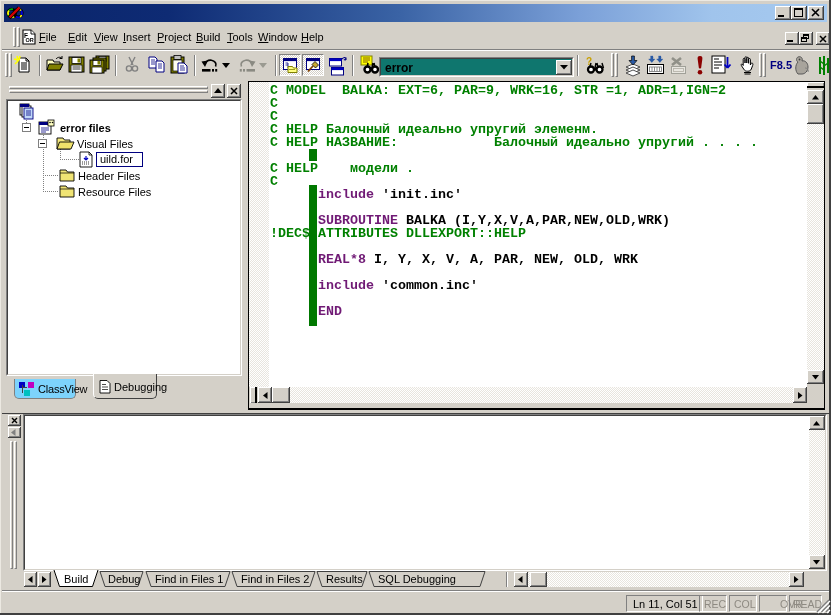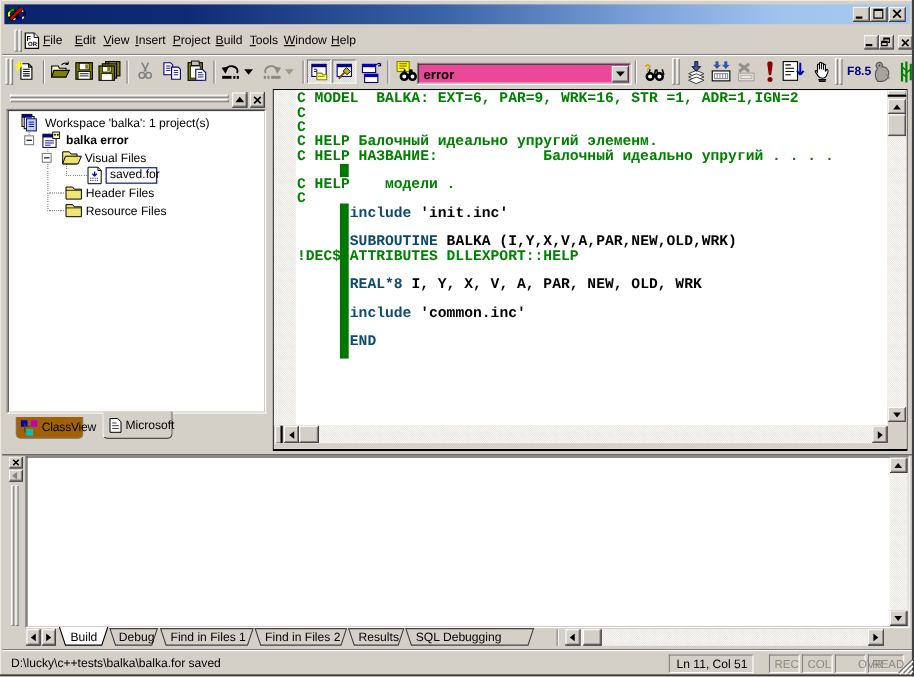--- a/index.html
+++ b/index.html
@@ -7,21 +7,21 @@
 body{position:relative;background:#d4d0c8;font-family:"Liberation Sans",sans-serif;font-size:11px;color:#000}
 .abs{position:absolute}
 .btn{position:absolute;background:#d4d0c8;box-shadow:inset -1px -1px 0 #404040,inset 1px 1px 0 #fff,inset -2px -2px 0 #808080}
 .sunkbox{position:absolute;border:1px solid;border-color:#808080 #fff #fff #808080}
 .dither{background-color:#d4d0c8;background-image:linear-gradient(45deg,#fff 25%,transparent 25%,transparent 75%,#fff 75%),linear-gradient(45deg,#fff 25%,transparent 25%,transparent 75%,#fff 75%);background-size:2px 2px;background-position:0 0,1px 1px}
 .vgrip{position:absolute;width:3px;border:1px solid;border-color:#fff #808080 #808080 #fff;background:#d4d0c8}
 .hgrip{position:absolute;height:3px;border:1px solid;border-color:#fff #808080 #808080 #fff;background:#d4d0c8}
 .vsep{position:absolute;width:2px;border-left:1px solid #808080;border-right:1px solid #fff}
 svg{position:absolute;overflow:visible}
 .mono{font-family:"Liberation Mono",monospace}
-.g{color:#008000}.b{color:#0c4a6e}
+.g{color:#008000}.b{color:#701a75}
 </style>
 </head>
 <body>
 
 <div class="abs" style="left:0;top:0;width:831px;height:1px;background:#ece9e2"></div>
 <div class="abs" style="left:0;top:0;width:1px;height:615px;background:#ece9e2"></div>
 <div class="abs" style="left:829px;top:0;width:2px;height:615px;background:#404040"></div>
 <div class="abs" style="left:0;top:613px;width:831px;height:2px;background:#404040"></div>
 
 <div class="abs" id="titlebar" style="left:4px;top:4px;width:823px;height:18px;background:linear-gradient(to right,#0a246a 0%,#0e2b74 20%,#3a63a5 48%,#7ba0d8 70%,#a0c4ec 86%,#a6caf0 100%)">
@@ -202,21 +202,21 @@
   <svg style="left:356px;top:4px" width="21" height="21" viewBox="0 0 21 21">
     <rect x="1" y="1" width="11" height="9" fill="#ffff00" stroke="#808000"></rect>
     <path d="M3 3 H10 M3 5 H10 M3 7 H8" stroke="#806000" stroke-width="1"></path>
     <path d="M8 8 L7 13 M13 8 L12 13 M14 8 L15 13" stroke="#000" stroke-width="1.6"></path>
     <circle cx="7.5" cy="14.5" r="3" fill="#fff" stroke="#000" stroke-width="2.4"></circle>
     <circle cx="15" cy="14.5" r="3" fill="#fff" stroke="#000" stroke-width="2.4"></circle>
     <rect x="10" y="12.5" width="2.8" height="3" fill="#000"></rect>
   </svg>
 
   <div class="abs" style="left:375px;top:6px;width:195px;height:20px;border:1px solid;border-color:#808080 #fff #fff #808080;background:#fff">
-    <div class="abs" style="left:0;top:0;width:193px;height:18px;border:1px solid;border-color:#404040 #d4d0c8 #d4d0c8 #404040;background:#ec4899">
+    <div class="abs" style="left:0;top:0;width:193px;height:18px;border:1px solid;border-color:#404040 #d4d0c8 #d4d0c8 #404040;background:#0f766e">
       <div class="abs" style="left:4px;top:1px;font-size:12px;font-weight:bold;line-height:16px">error</div>
       <div class="btn" style="left:175px;top:1px;width:16px;height:15px">
         <svg style="left:4px;top:5px" width="9" height="6" viewBox="0 0 9 6">
             <path d="M0 0 H8 L4 4.5 Z" fill="#000"></path>
           </svg>
       </div>
     </div>
   </div>
 
   <div class="vsep" style="left:573px;top:4px;height:21px"></div>
@@ -307,82 +307,81 @@
       <div class="abs" style="left:52px;top:48px;width:1px;height:10px;background-image:repeating-linear-gradient(to bottom,#808080 0 1px,transparent 1px 2px)"></div>
       <div class="abs" style="left:52px;top:58px;width:19px;height:1px;background-image:repeating-linear-gradient(to right,#808080 0 1px,transparent 1px 2px)"></div>
 
       <svg style="left:11px;top:2px" width="16" height="16" viewBox="0 0 16 16">
         <rect x="1" y="1" width="9" height="11" fill="#fff" stroke="#000" stroke-width="0.9"></rect>
         <rect x="3" y="3" width="9" height="11" fill="#fff" stroke="#000" stroke-width="0.9"></rect>
         <rect x="5" y="5" width="9" height="11" fill="#c0d8f8" stroke="#000080" stroke-width="0.9"></rect>
         <path d="M7 8 H12 M7 10 H12 M7 12 H12" stroke="#000080" stroke-width="0.8"></path>
         <rect x="1" y="1" width="9" height="3" fill="#000080"></rect>
       </svg>
-      <div class="abs" style="left:33px;top:4px;line-height:14px">Workspace 'balka': 1 project(s)</div>
 
       <div class="abs" style="left:14px;top:22px;width:9px;height:9px;border:1px solid #808080;background:#fff">
           <div class="abs" style="left:1px;top:3px;width:5px;height:1px;background:#000"></div>
         </div>
       <svg style="left:30px;top:18px" width="17" height="17" viewBox="0 0 17 17">
         <rect x="1" y="3" width="12" height="12" fill="#fff" stroke="#000" stroke-width="0.9"></rect>
         <rect x="1" y="3" width="12" height="3" fill="#000080"></rect>
         <path d="M3 9 H11 M3 11 H11 M3 13 H8" stroke="#000080" stroke-width="0.8"></path>
         <rect x="10" y="1" width="6" height="6" fill="#ffffc0" stroke="#000" stroke-width="0.8"></rect>
         <circle cx="12" cy="3.5" r="0.8" fill="#000"></circle>
           <circle cx="14.5" cy="3.5" r="0.8" fill="#000"></circle>
       </svg>
-      <div class="abs" style="left:52px;top:20px;line-height:14px;font-weight:bold">balka error</div>
+      <div class="abs" style="left:52px;top:20px;line-height:14px;font-weight:bold">error files</div>
 
       <div class="abs" style="left:30px;top:38px;width:9px;height:9px;border:1px solid #808080;background:#fff">
           <div class="abs" style="left:1px;top:3px;width:5px;height:1px;background:#000"></div>
         </div>
       <svg style="left:48px;top:35px" width="19" height="15" viewBox="0 0 19 15">
         <path d="M1 2 H7 L8.5 4 H14 V13 H1 Z" fill="#f5e97e" stroke="#000" stroke-width="0.9"></path>
         <path d="M3.5 6 H18 L15 13 H1 Z" fill="#efe26b" stroke="#000" stroke-width="0.9"></path>
       </svg>
       <div class="abs" style="left:69px;top:36px;line-height:14px">Visual Files</div>
 
       <svg style="left:71px;top:50px" width="15" height="17" viewBox="0 0 15 17">
         <path d="M1 1 H10 L13 4 V16 H1 Z" fill="#fff" stroke="#000" stroke-width="0.9"></path>
         <path d="M10 1 V4 H13" fill="none" stroke="#000" stroke-width="0.8"></path>
         <path d="M7 5 V9 M7 9 L5 7 M7 9 L9 7" stroke="#0000c0" stroke-width="1.2"></path>
         <path d="M3 11 H11 M3 13 H11" stroke="#000" stroke-width="0.8" stroke-dasharray="1 1"></path>
       </svg>
       <div class="abs" style="left:88px;top:51px;width:47px;height:15px;border:1px solid #000080;background:#fff">
-        <div class="abs" style="left:3px;top:0px;line-height:13px">saved.for</div>
+        <div class="abs" style="left:3px;top:0px;line-height:13px">uild.for</div>
       </div>
 
       <svg style="left:51px;top:67px" width="17" height="14" viewBox="0 0 17 14">
         <path d="M1 2 H7 L8.5 4 H15 V13 H1 Z" fill="#f0e474" stroke="#000" stroke-width="0.9"></path>
         <path d="M1 5 H15" stroke="#000" stroke-width="0.7"></path>
       </svg>
       <div class="abs" style="left:70px;top:68px;line-height:14px">Header Files</div>
 
       <svg style="left:51px;top:83px" width="17" height="14" viewBox="0 0 17 14">
         <path d="M1 2 H7 L8.5 4 H15 V13 H1 Z" fill="#f0e474" stroke="#000" stroke-width="0.9"></path>
         <path d="M1 5 H15" stroke="#000" stroke-width="0.7"></path>
       </svg>
       <div class="abs" style="left:70px;top:84px;line-height:14px">Resource Files</div>
     </div>
   </div>
 
-  <div class="abs" style="left:14px;top:299px;width:62px;height:20px;background:#a16207;border:1px solid #808080;border-top:none;border-radius:0 0 5px 5px">
+  <div class="abs" style="left:14px;top:299px;width:62px;height:20px;background:#7dd3fc;border:1px solid #808080;border-top:none;border-radius:0 0 5px 5px">
     <div class="abs" style="left:4px;top:3px;width:6px;height:6px;background:#0000c0"></div>
     <div class="abs" style="left:13px;top:3px;width:6px;height:6px;background:#c000c0"></div>
     <div class="abs" style="left:9px;top:11px;width:6px;height:6px;background:#00c0c0"></div>
     <div class="abs" style="left:7px;top:6px;width:1px;height:8px;background:#404040"></div>
     <div class="abs" style="left:7px;top:8px;width:5px;height:1px;background:#404040"></div>
     <div class="abs" style="left:23px;top:2px;line-height:16px;letter-spacing:-0.2px">ClassView</div>
   </div>
   <div class="abs" style="left:93px;top:294px;width:64px;height:25px;background:#d4d0c8;border:1px solid;border-color:#fff #404040 #404040 #fff;border-top:none;border-radius:0 0 5px 5px">
     <svg style="left:5px;top:6px" width="12" height="14" viewBox="0 0 12 14">
       <path d="M1 0.5 H8 L11 3.5 V13 H1 Z" fill="#fff" stroke="#000" stroke-width="0.9"></path>
       <path d="M3 4.5 H7 M3 7 H9 M3 9.5 H9" stroke="#000" stroke-width="0.7"></path>
     </svg>
-    <div class="abs" style="left:20px;top:6px;line-height:15px">Microsoft</div>
+    <div class="abs" style="left:20px;top:6px;line-height:15px">Debugging</div>
   </div>
 </div>
 <div class="abs" id="editor" style="left:248px;top:81px;width:577px;height:329px;border:1px solid #000;border-bottom-width:2px;background:#fff">
   <div class="abs" style="left:0;top:0;width:575px;height:326px;background:#fff">
 
     <div class="abs dither" style="left:0;top:0;width:20px;height:305px;background-color:#e8e5de"></div>
 
     <pre class="mono" style="position:absolute;left:21px;top:2px;font-size:13.34px;line-height:13px;font-weight:bold;letter-spacing:0;color:#000"><span class="g">C MODEL  BALKA: EXT=6, PAR=9, WRK=16, STR =1, ADR=1,IGN=2
 C
 C
@@ -509,22 +508,21 @@
   <div class="btn" style="left:530px;top:162px;width:17px;height:15px"></div>
   <div class="btn" style="left:789px;top:162px;width:15px;height:15px">
     <svg style="left:5px;top:4px" width="5" height="7" viewBox="0 0 5 7">
         <path d="M4.5 3.5 L0 0 V7 Z" fill="#000"></path>
       </svg>
   </div>
   <div class="abs" style="left:2px;top:180px;width:827px;height:1px;background:#808080"></div>
 </div>
 
 <div class="abs" id="statusbar" style="left:2px;top:591px;width:827px;height:22px;border-top:1px solid #fff">
-  <div class="abs" style="left:8px;top:4px;line-height:14px">D:\lucky\c++tests\balka\balka.for saved</div>
-  <div class="sunkbox" style="left:606px;top:3px;width:77px;height:17px">
+  <div class="sunkbox" style="left:624px;top:3px;width:77px;height:17px">
       <div class="abs" style="left:6px;top:2px;line-height:13px">Ln 11, Col 51</div>
     </div>
   <div class="sunkbox" style="left:697px;top:3px;width:28px;height:17px;color:#8e8a82;font-size:10.5px">
       <div class="abs" style="left:4px;top:2px;line-height:13px">REC</div>
     </div>
   <div class="sunkbox" style="left:727px;top:3px;width:28px;height:17px;color:#8e8a82;font-size:10.5px">
       <div class="abs" style="left:4px;top:2px;line-height:13px">COL</div>
     </div>
   <div class="sunkbox" style="left:757px;top:3px;width:28px;height:17px;color:#8e8a82;font-size:10.5px">
       <div class="abs" style="left:20px;top:2px;line-height:13px">OVR</div>

